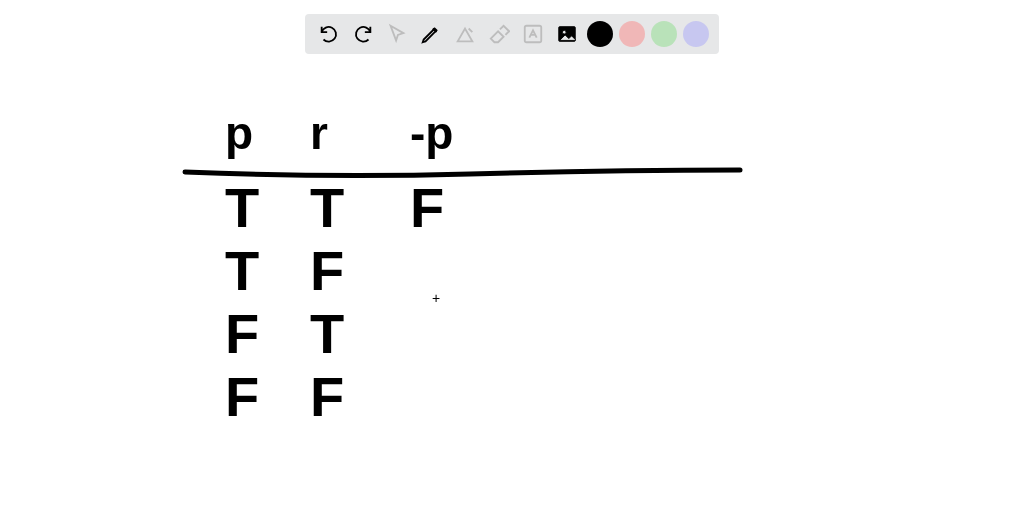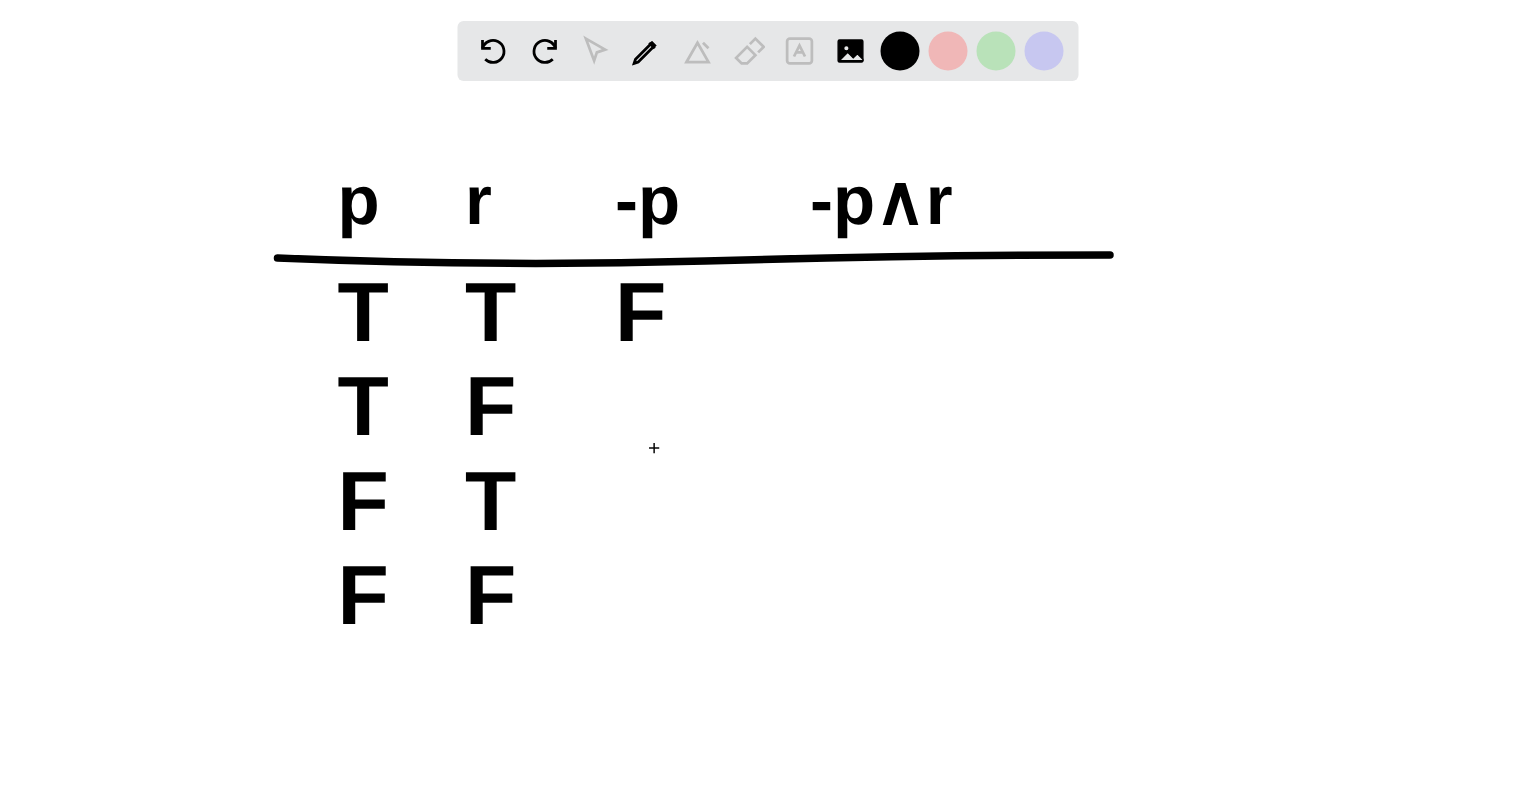--- a/index.html
+++ b/index.html
@@ -135,21 +135,20 @@
     <div class="color-swatch" style="background:#f0b7b7"></div>
     <div class="color-swatch" style="background:#b9e2b9"></div>
     <div class="color-swatch" style="background:#c7c7f0"></div>
   </div>
 
   <div class="board">
 
     <span class="hw hdr col-p row-h">p</span>
     <span class="hw hdr col-r row-h">r</span>
     <span class="hw hdr col-np row-h">-p</span>
-    <span class="hw hdr col-res row-h">-p∧r</span>
 
     <svg class="divider-svg" width="580" height="30">
       <path d="M5 12 Q 150 18 290 14 T 560 10" stroke="#000" stroke-width="5" fill="none" stroke-linecap="round"></path>
     </svg>
 
     <span class="hw cell col-p row-1">T</span>
     <span class="hw cell col-r row-1">T</span>
     <span class="hw cell col-np row-1">F</span>
     <span class="hw cell col-res row-1"></span>
 

